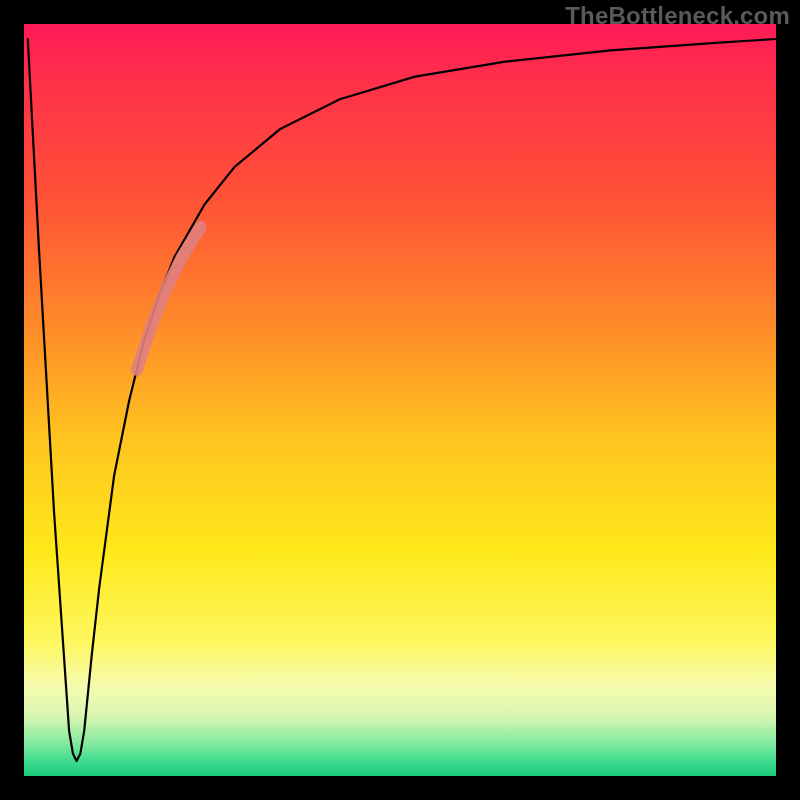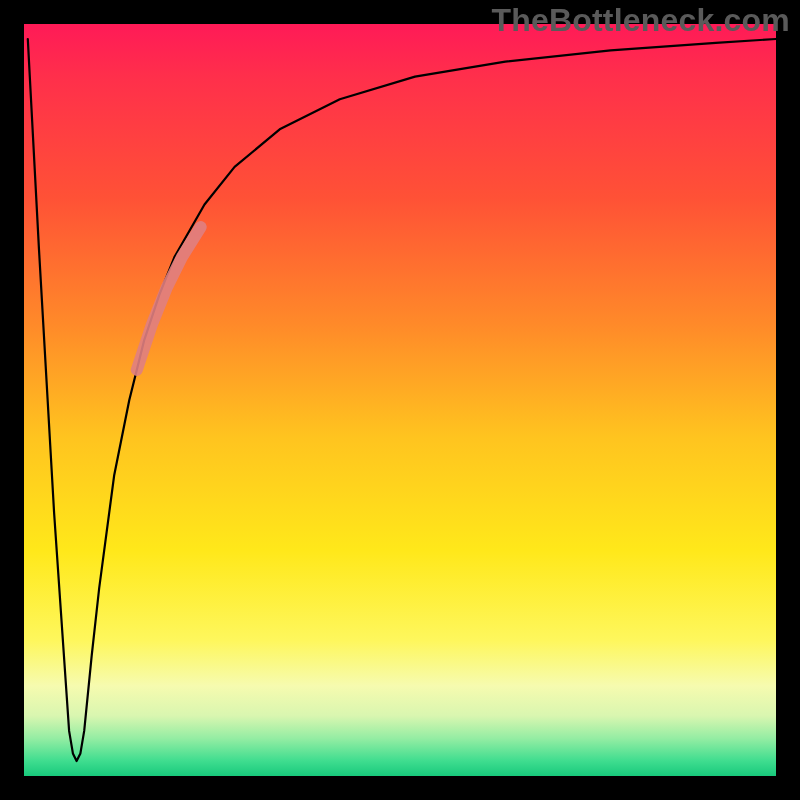--- a/index.html
+++ b/index.html
@@ -55,21 +55,21 @@
       #94eda3 95%,
       #3fdd8f 98%,
       #18c97c 100%
     );
   }
   .watermark {
     position: absolute;
     top: 2px;
     right: 10px;
     color: #5a5a5a;
-    font-size: 32px;
+    font-size: 24px;
     font-weight: 600;
     letter-spacing: 0.2px;
     user-select: none;
   }
   svg.curve {
     position: absolute;
     left: 0;
     top: 0;
     width: 100%;
     height: 100%;

